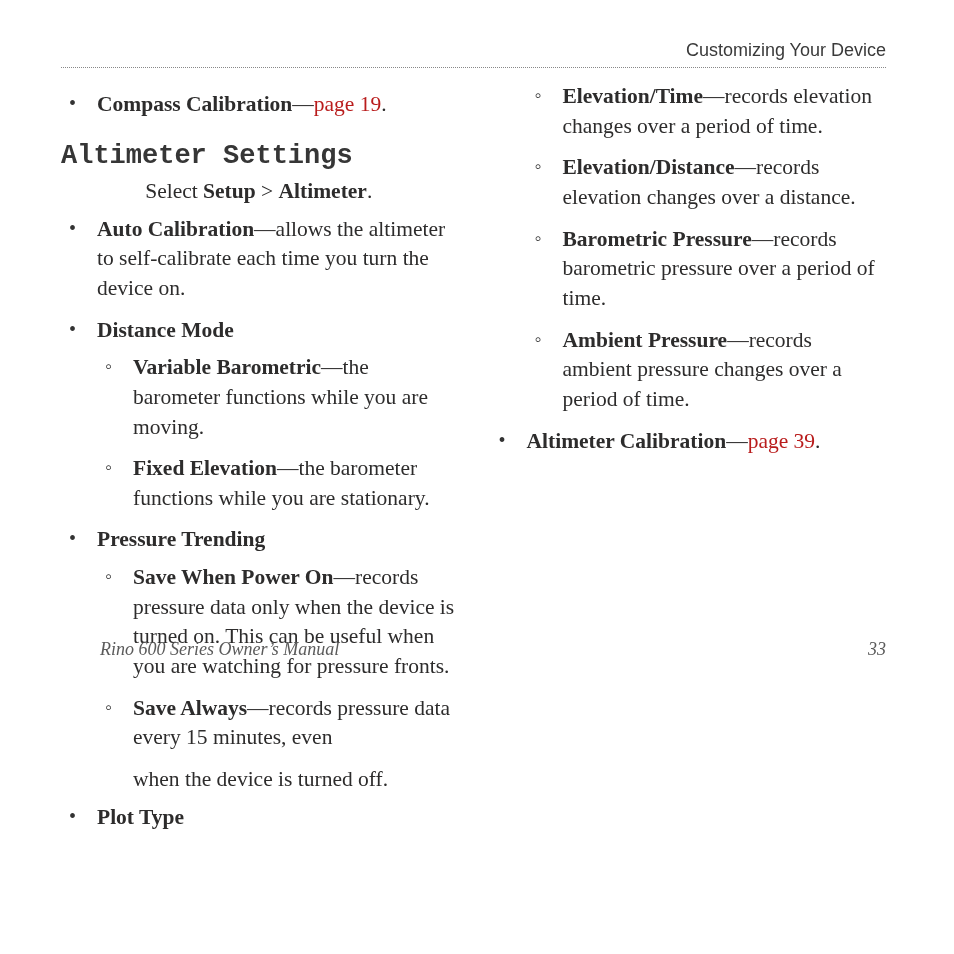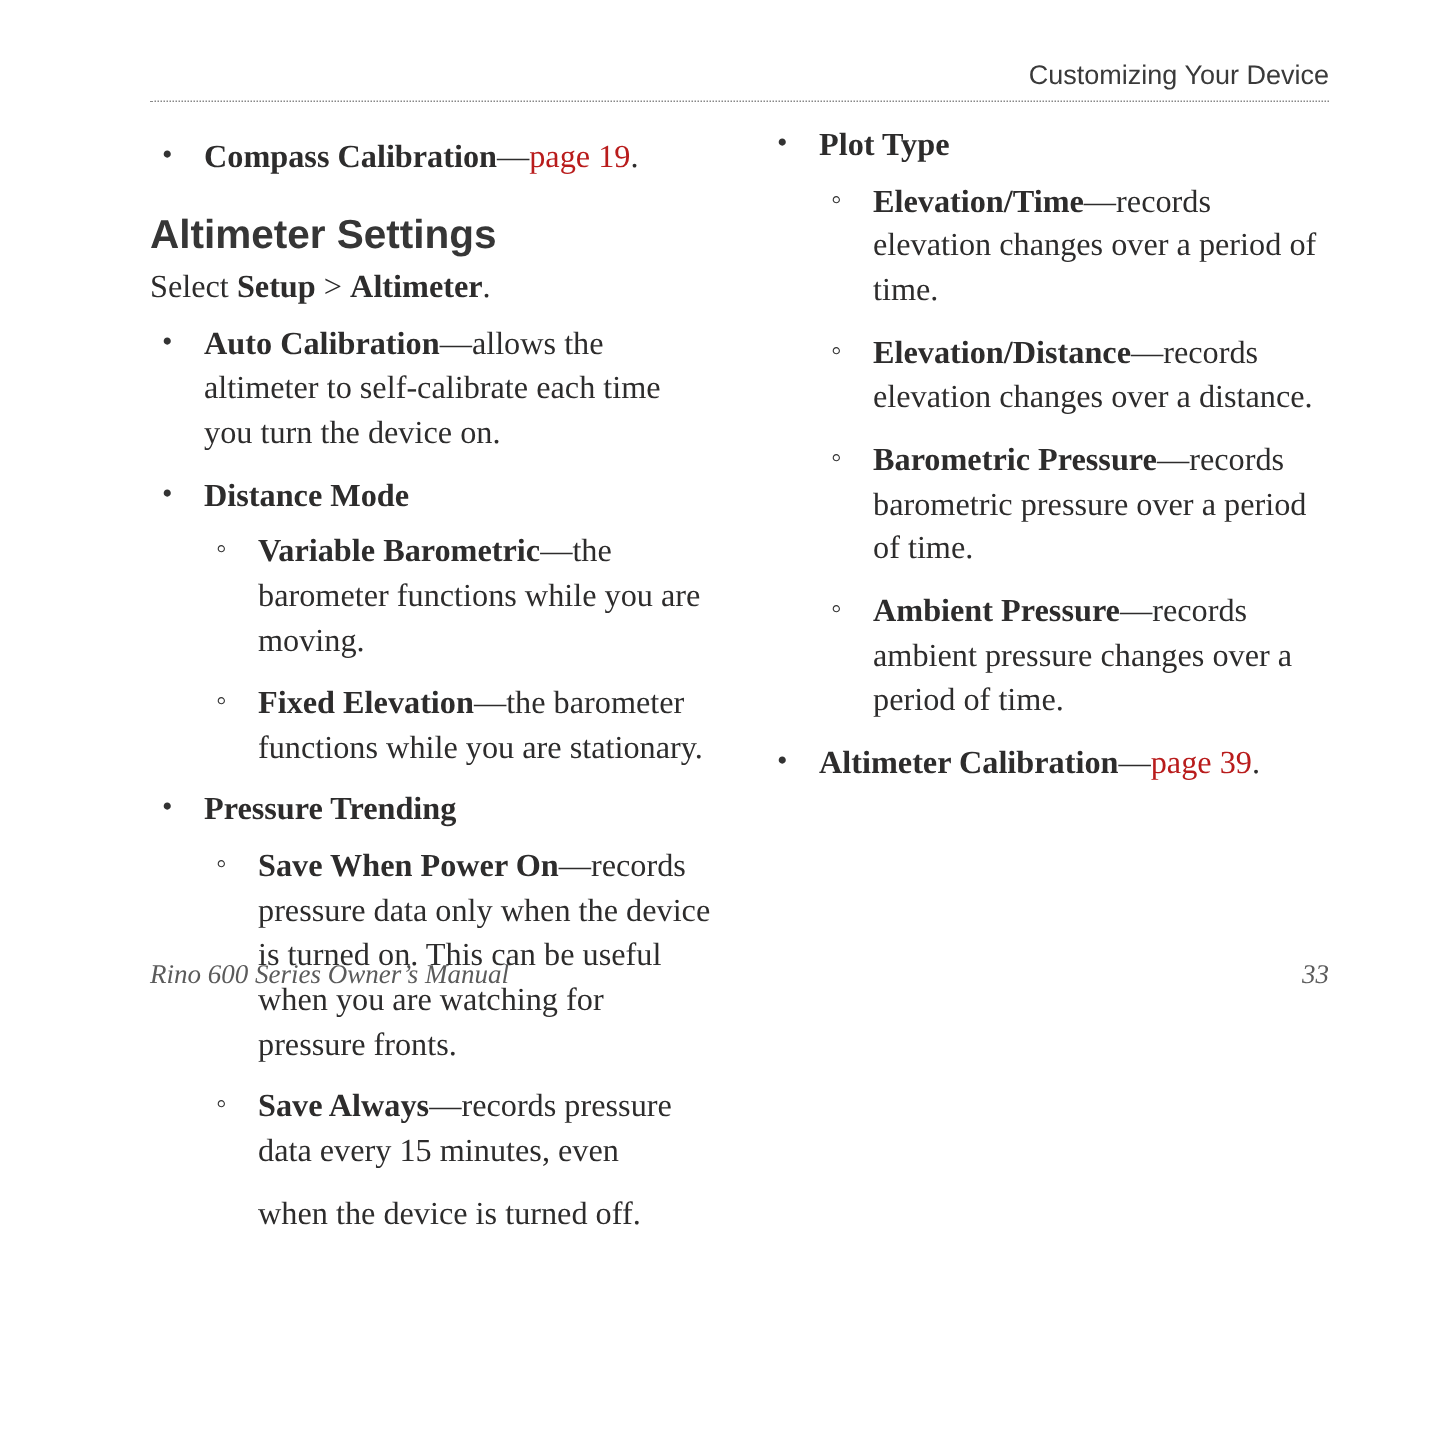--- a/index.html
+++ b/index.html
@@ -9,21 +9,21 @@
     height: 954px;
     background: #fff;
     font-family: "Times New Roman", Times, serif;
     color: #2d2c2c;
   }
   .page {
     position: relative;
     width: 954px;
     height: 704px;
     box-sizing: border-box;
-    padding: 40px 68px 40px 100px;
+    padding: 40px 68px 40px 61px;
   }
   .header-right {
     text-align: right;
     font-family: Arial, Helvetica, sans-serif;
     font-size: 18px;
     color: #3a3a3a;
     padding-bottom: 6px;
   }
   .dotted-rule {
     border: none;
@@ -69,28 +69,29 @@
   }
   ul.sub > li::before {
     content: "◦";
     position: absolute;
     left: 8px;
     top: 0;
     font-size: 20px;
     color: #333;
   }
   h2.section {
-    font-family: Liberation Sans, sans-serif;
+    font-family: Liberation Mono, monospace;
     font-weight: bold;
     font-size: 27px;
     margin: 18px 0 2px 0;
     color: #363636;
   }
   .select-line {
     margin: 0 0 14px 0;
+    text-align: center;
   }
   .bold { font-weight: bold; }
   a.xref {
     color: #b91c1c;
     text-decoration: none;
   }
   .continued {
     padding-left: 72px;
     margin-bottom: 12px;
   }

